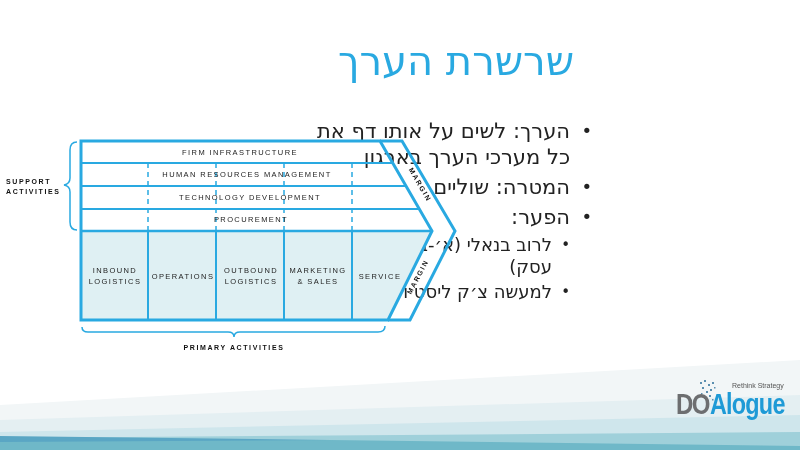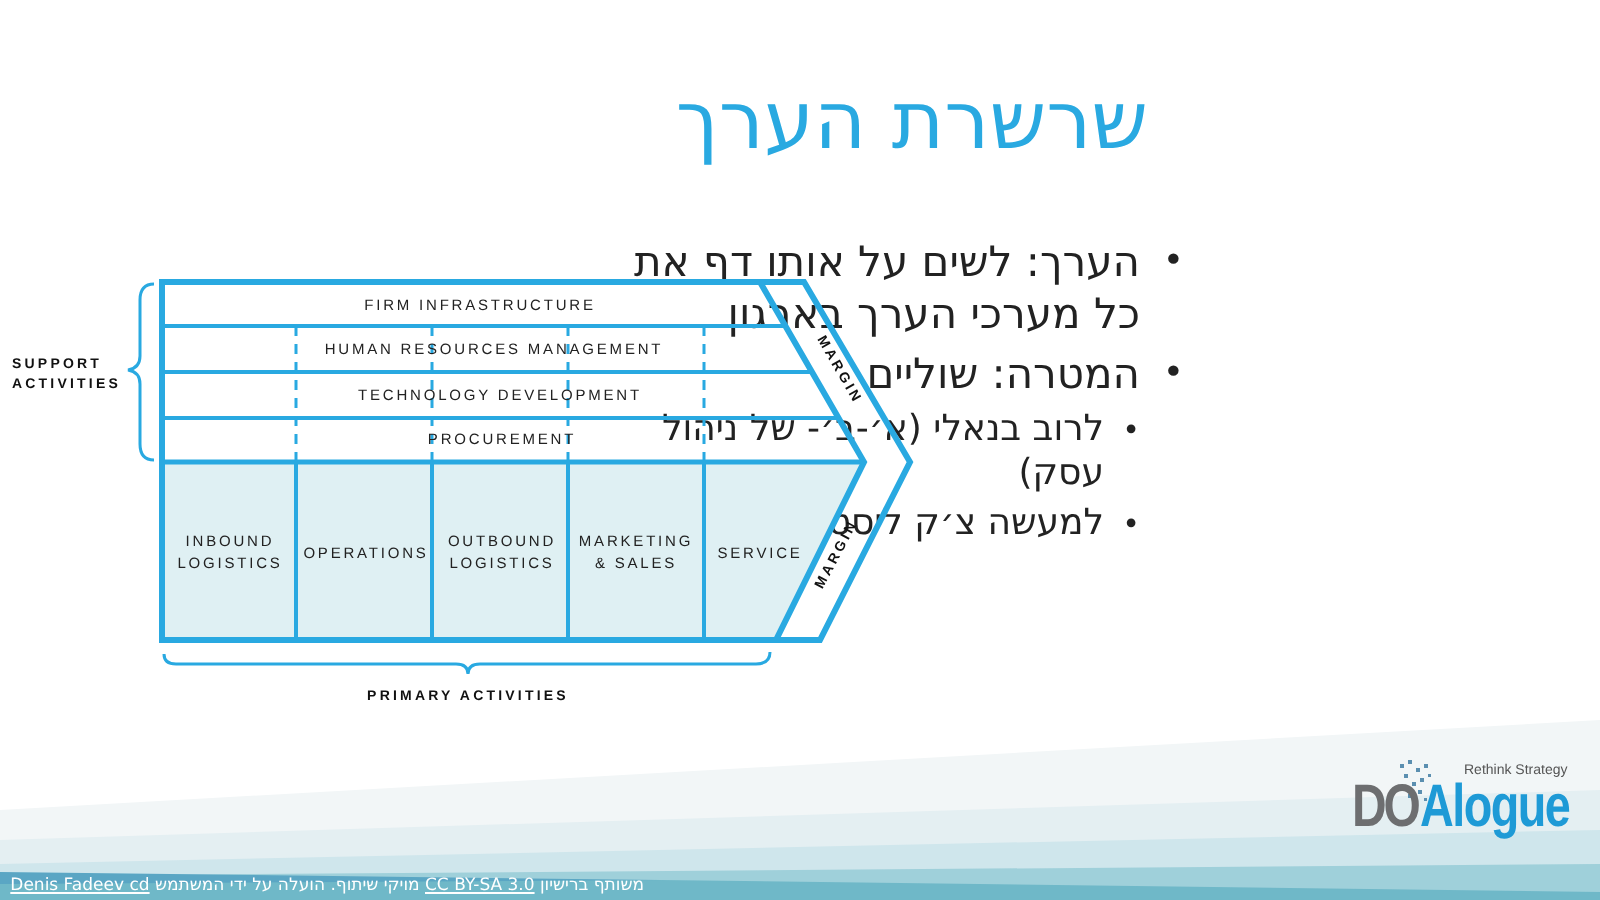--- a/index.html
+++ b/index.html
@@ -50,20 +50,21 @@
     <polygon points="0,440 330,440 800,446 800,450 0,450" fill="#6fb8c8"></polygon>
     <polygon points="0,436 330,440 0,442" fill="#5aa6c4"></polygon>
   </svg>
 
   <div class="title">שרשרת הערך</div>
 
   <div class="bullets">
     <ul>
       <li class="b1">הערך: לשים על אותו דף את כל מערכי הערך בארגון</li>
       <li class="b1">המטרה: שוליים</li>
+      <li class="b1">הפער:</li>
       <li class="b2">לרוב בנאלי (א׳-ב׳- של ניהול עסק)</li>
       <li class="b2">למעשה צ׳ק ליסט ולא מודל</li>
     </ul>
   </div>
 
   <svg class="diagram" viewBox="0 0 800 450">
 
     <polygon points="81,231 432,231 388,320 81,320" fill="#dff0f3"></polygon>
 
     <polygon points="81,141 380,141 432,231 388,320 81,320" fill="none" stroke="#29a9e1" stroke-width="3"></polygon>
@@ -128,15 +129,14 @@
         <rect x="11" y="17" width="2" height="2"></rect>
           <rect x="6" y="19" width="2" height="2"></rect>
           <rect x="14" y="21" width="1.5" height="1.5"></rect>
       </g>
     </svg>
     <span class="tag">Rethink Strategy</span>
     <span class="do">DO</span>
     <span class="alogue">Alogue</span>
   </div>
 
-  <div class="footer"><span>משותף ברישיון </span><a>CC BY-SA 3.0</a><span> מויקי שיתוף. הועלה על ידי המשתמש </span><a>Denis Fadeev cd</a></div>
 
 </div>
 
 </body></html>

